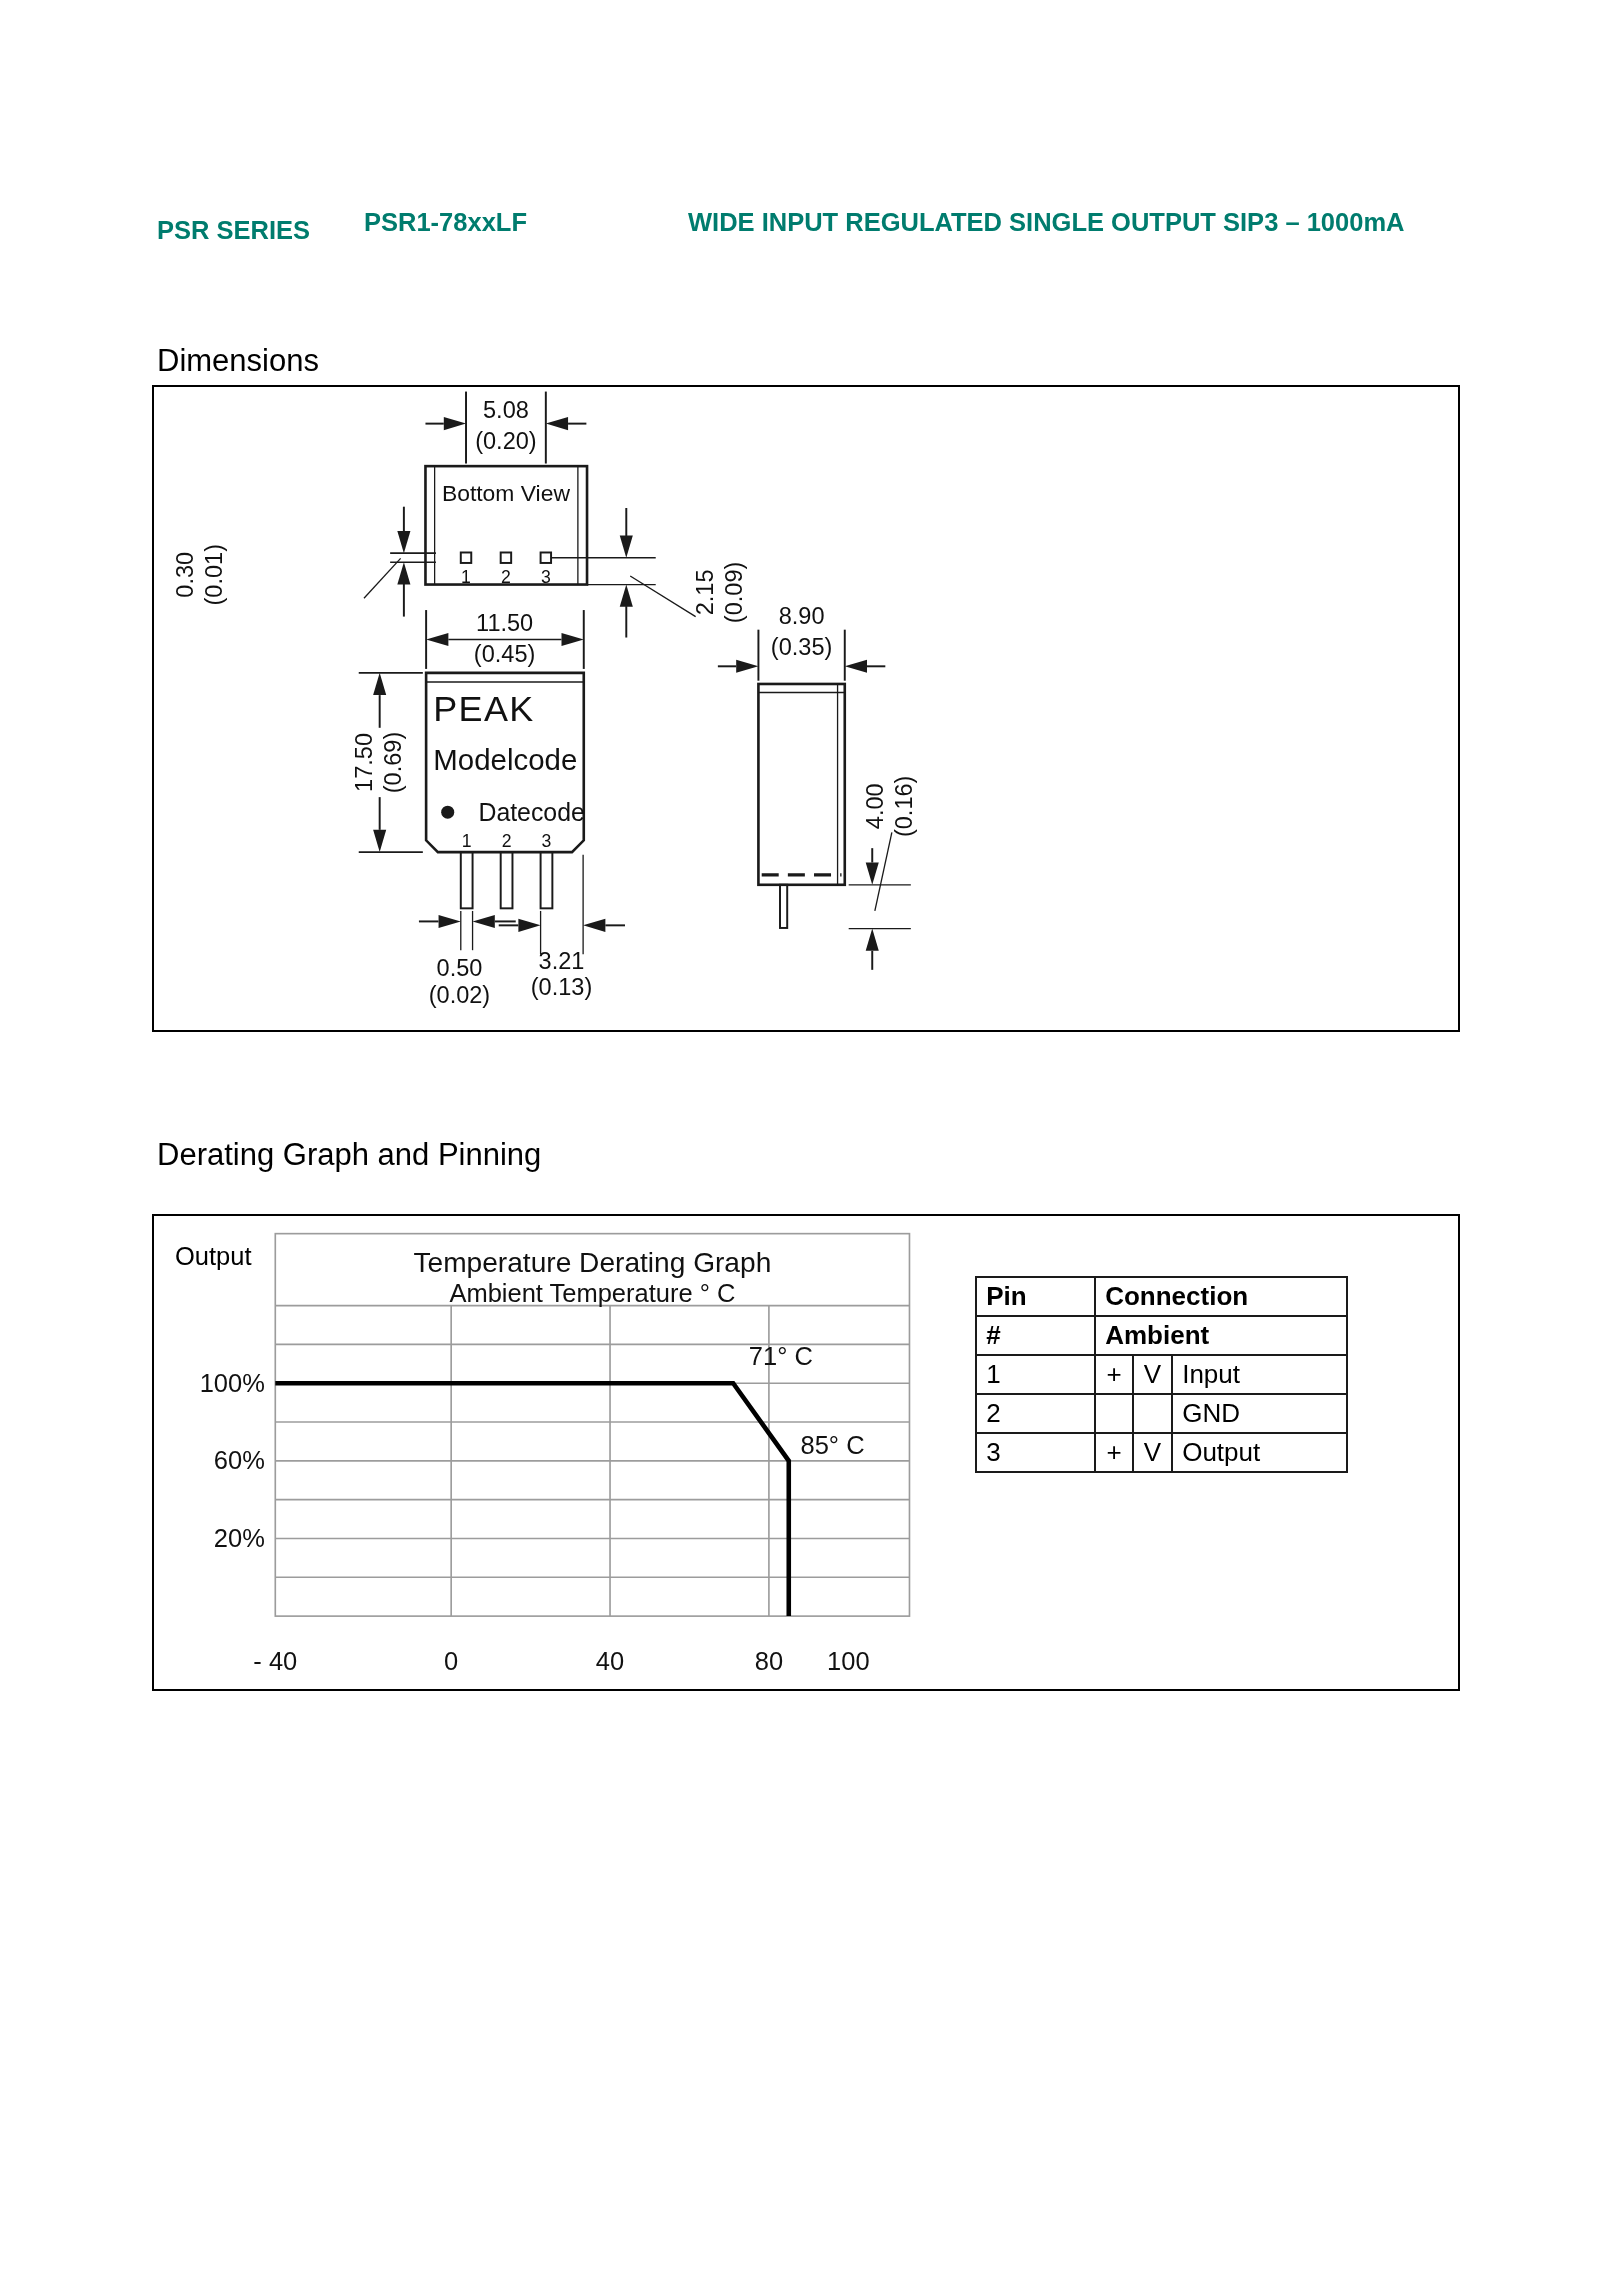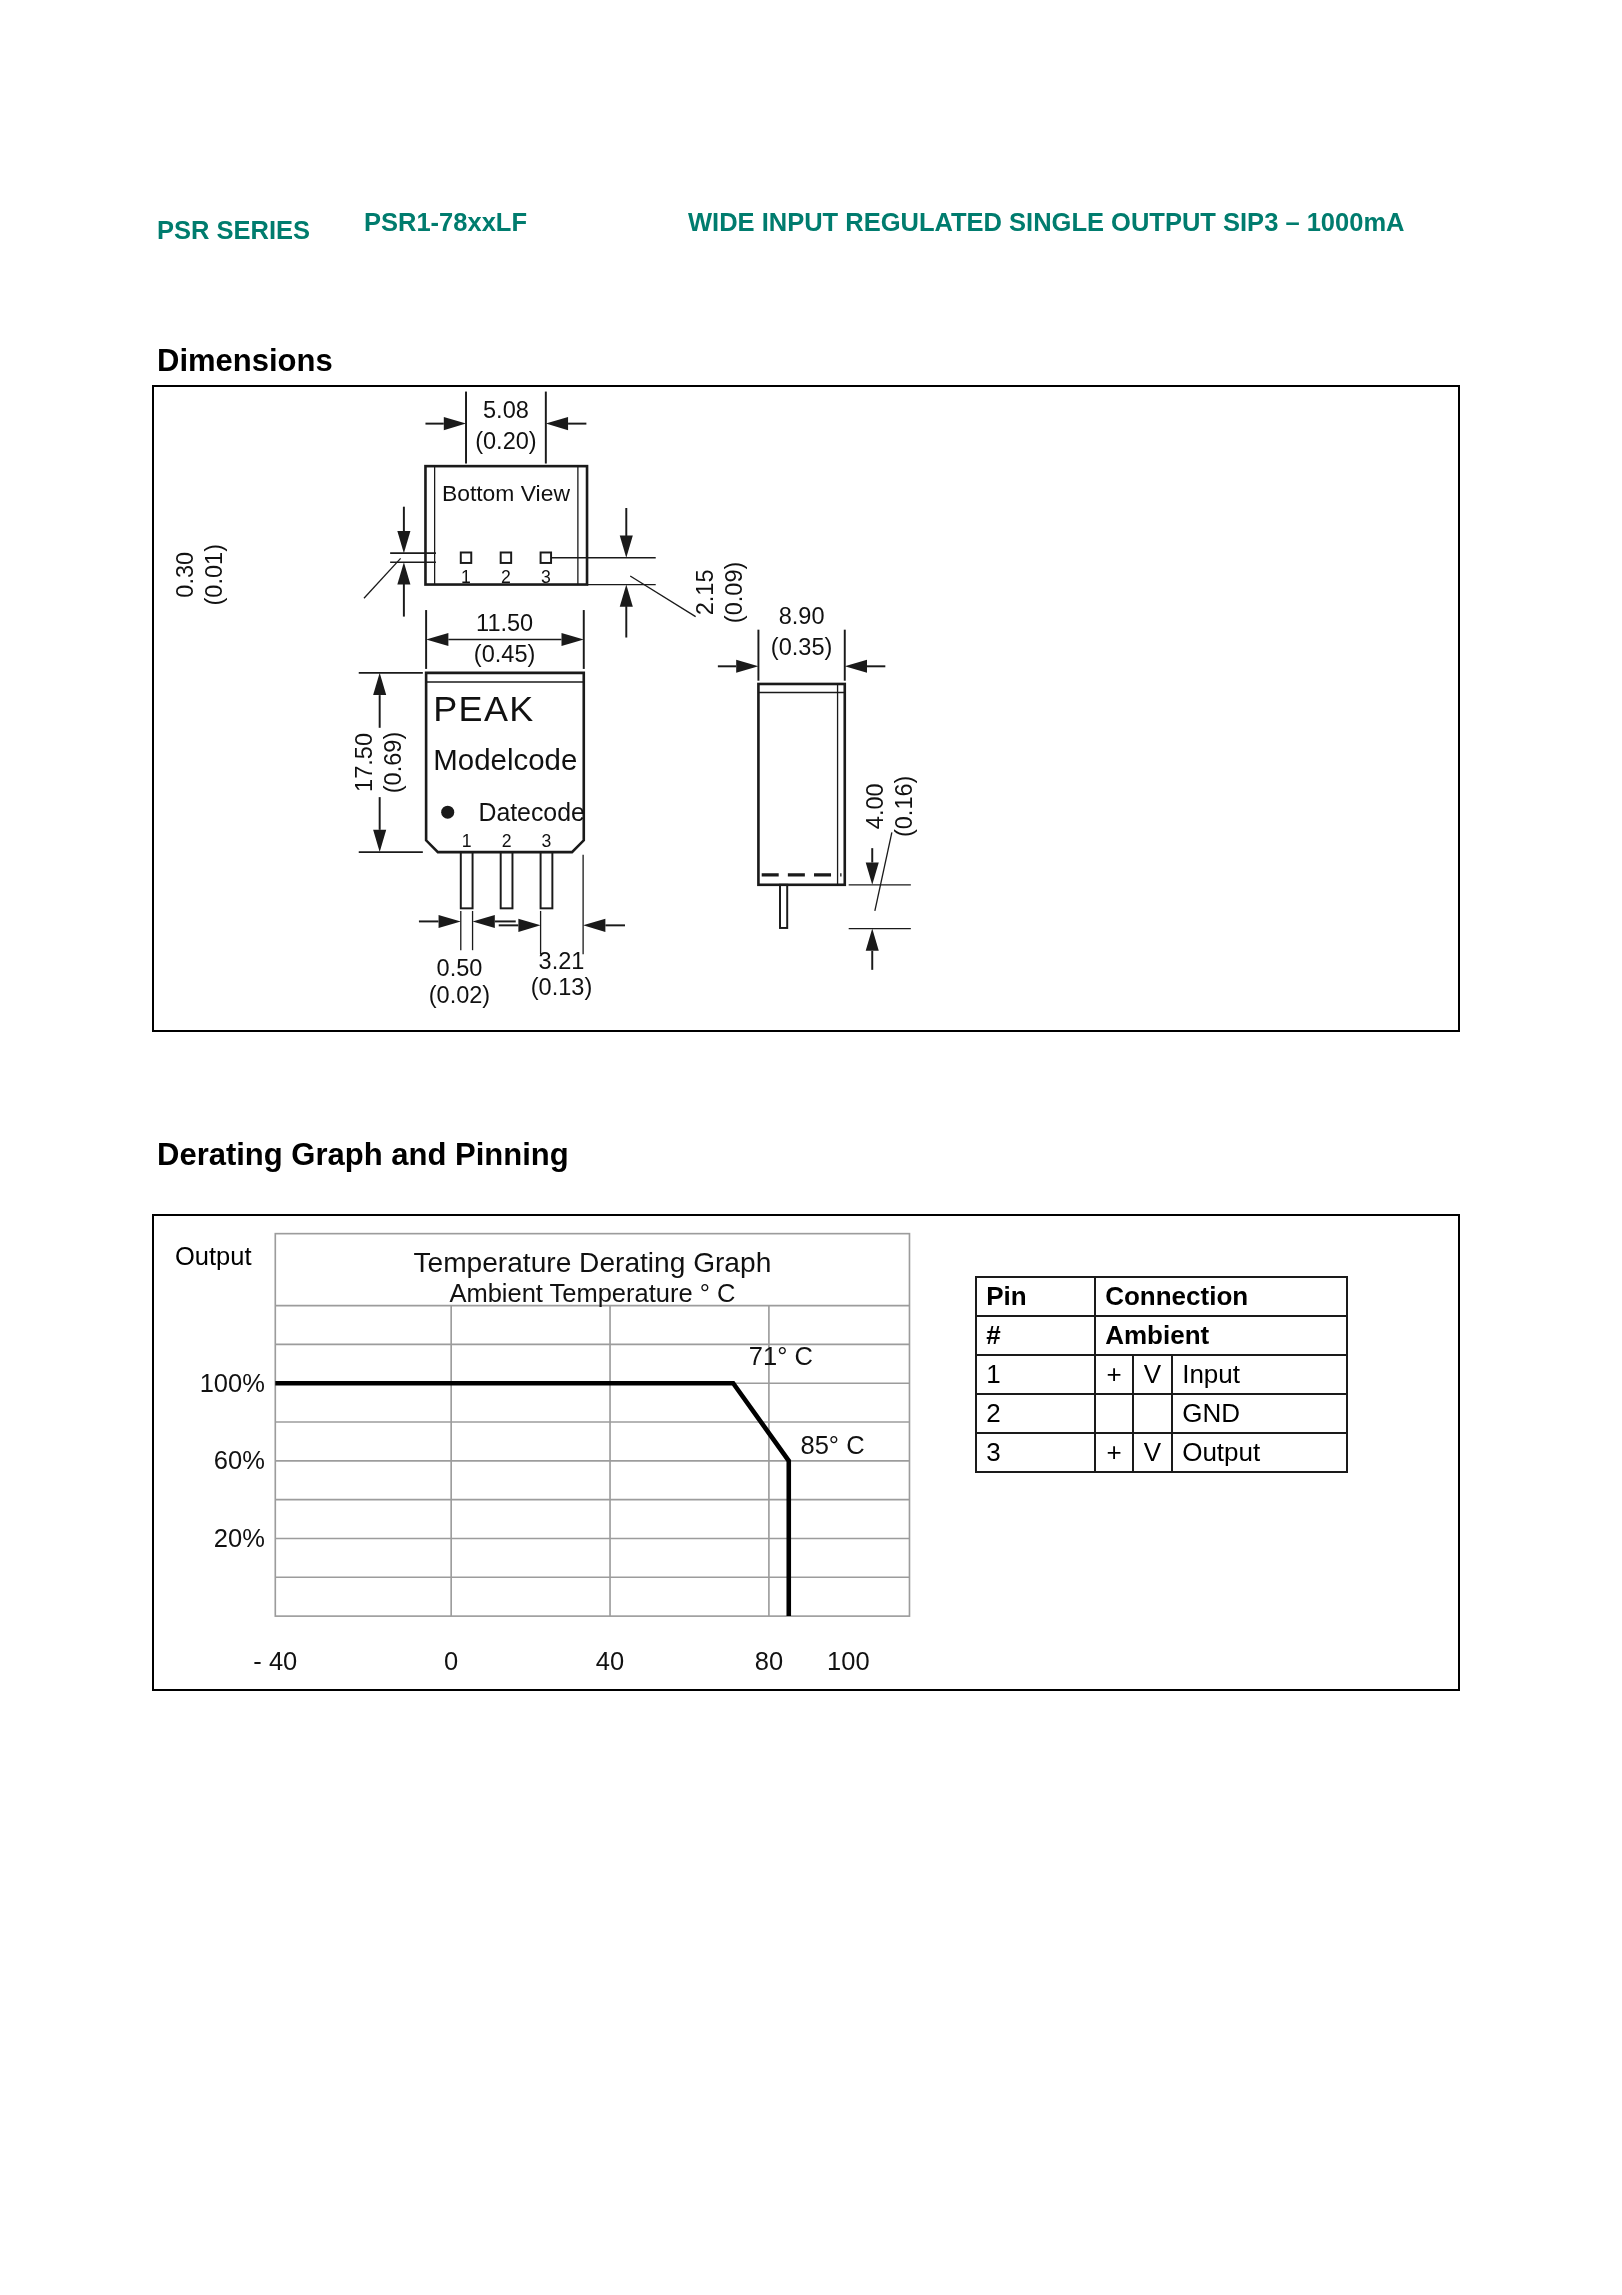--- a/index.html
+++ b/index.html
@@ -1,20 +1,20 @@
 <!DOCTYPE html>
 <html style="font-size:10.5px"><head>
 <meta charset="utf-8">
 <style>
   html,body{margin:0;padding:0;background:#e8e8e8;}
   .page{position:relative;width:1622px;height:2295px;background:#ffffff;
         font-family:"Liberation Sans",sans-serif;color:#111;overflow:hidden;}
   .abs{position:absolute;}
   .hdr{font-size:25.5px;font-weight:bold;white-space:nowrap;}
-  .h1{font-size:31px;font-weight:bold;color:#000;white-space:nowrap;}
+  .h1{font-size:31px;font-weight:normal;color:#000;white-space:nowrap;}
   .outline-box{position:absolute;border:2px solid #000;background:#fff;box-sizing:border-box;}
   .notes{position:absolute;left:667px;top:402px;width:641px;text-align:center;
          font-size:24px;line-height:33px;color:#000;}
   .outlbl{font-size:25.5px;color:#000;}
   svg{position:absolute;}
   svg text{fill:#111;stroke:none;}
   .d36{font-size:36px;}
   .d35{font-size:35px;}
   .d27{font-size:27px;}
   .brand{font-size:55px;letter-spacing:2px;}

